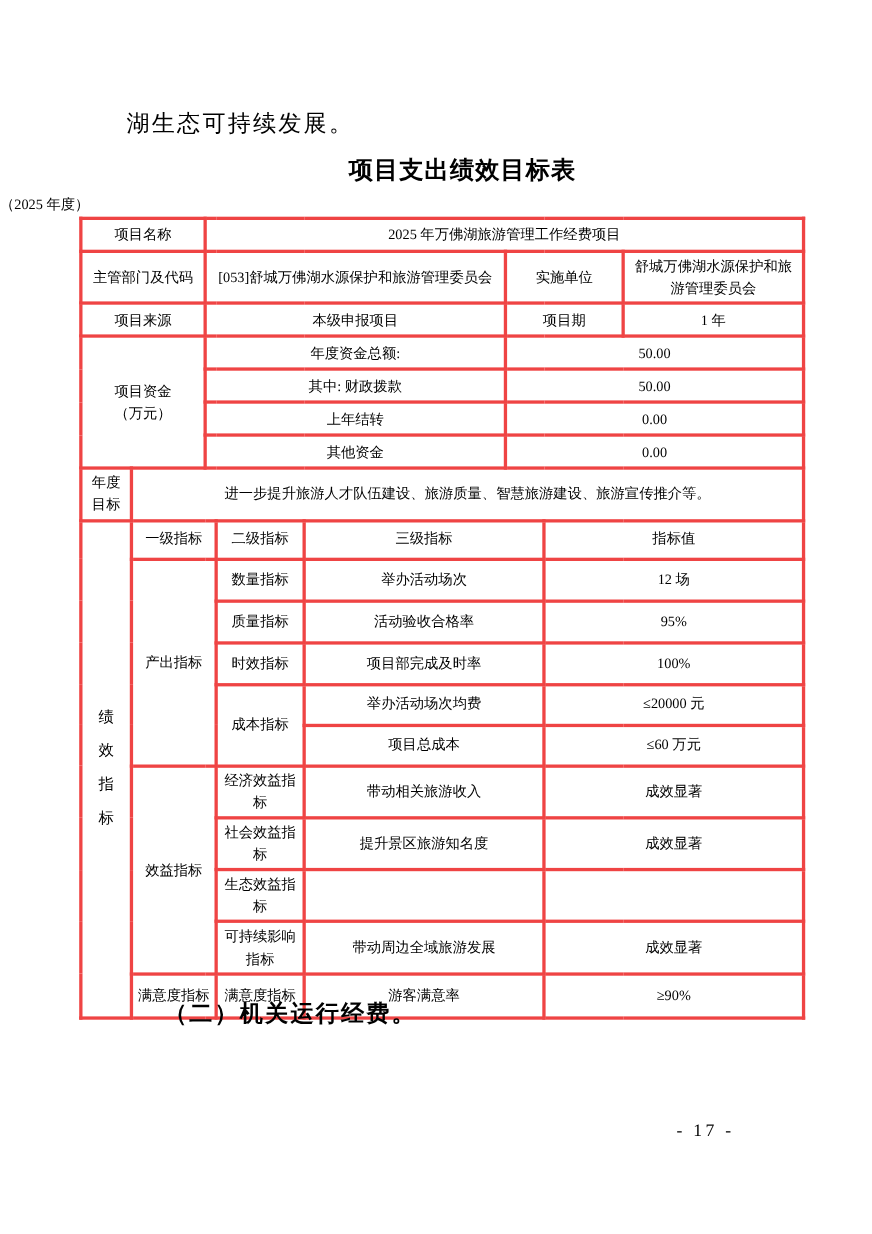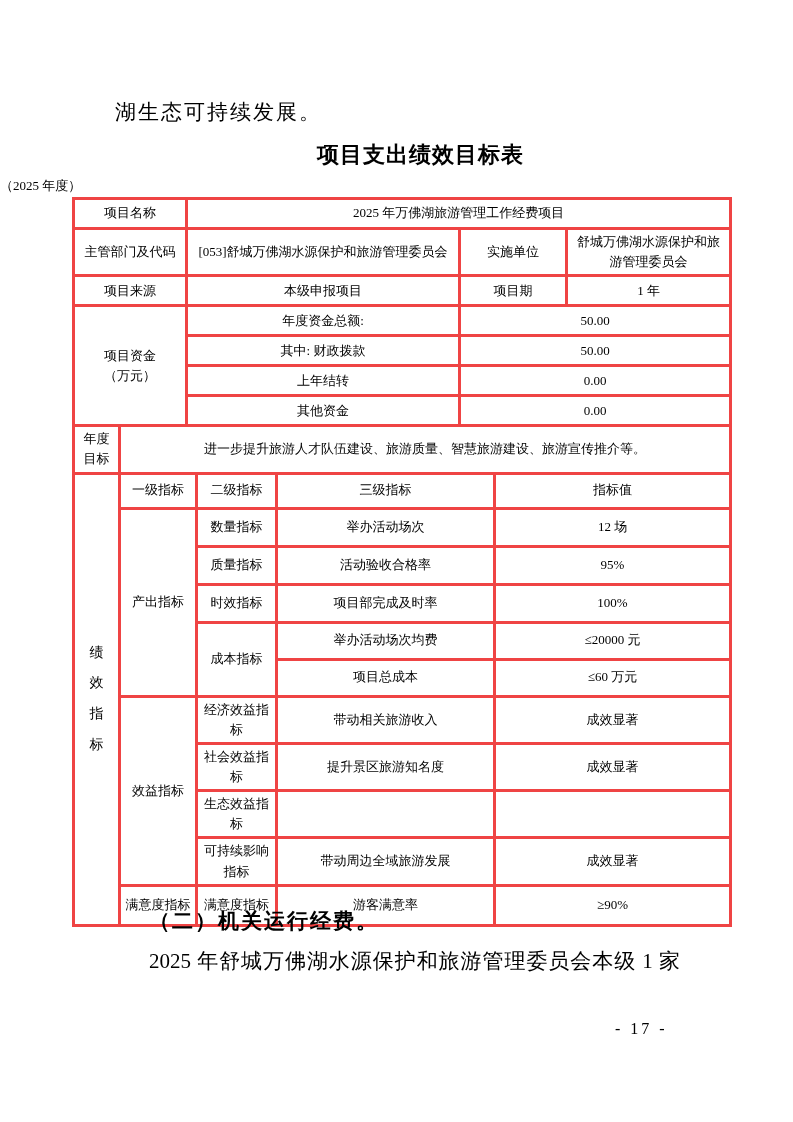--- a/index.html
+++ b/index.html
@@ -193,18 +193,17 @@
         <td class="l2cell">满意度指标</td>
         <td colspan="2">游客满意率</td>
         <td colspan="2">≥90%</td>
       </tr>
     </tbody>
   </table>
 
   <div class="section-heading">（二）机关运行经费。</div>
 
   <div class="body-para">
-    <div class="para-line indent">2025 年舒城万佛湖水源保护和旅游管理委员会本级 1 家</div>
   </div>
 
   <div class="page-num">- 17 -</div>
 
 </div>
 
 </body></html>

